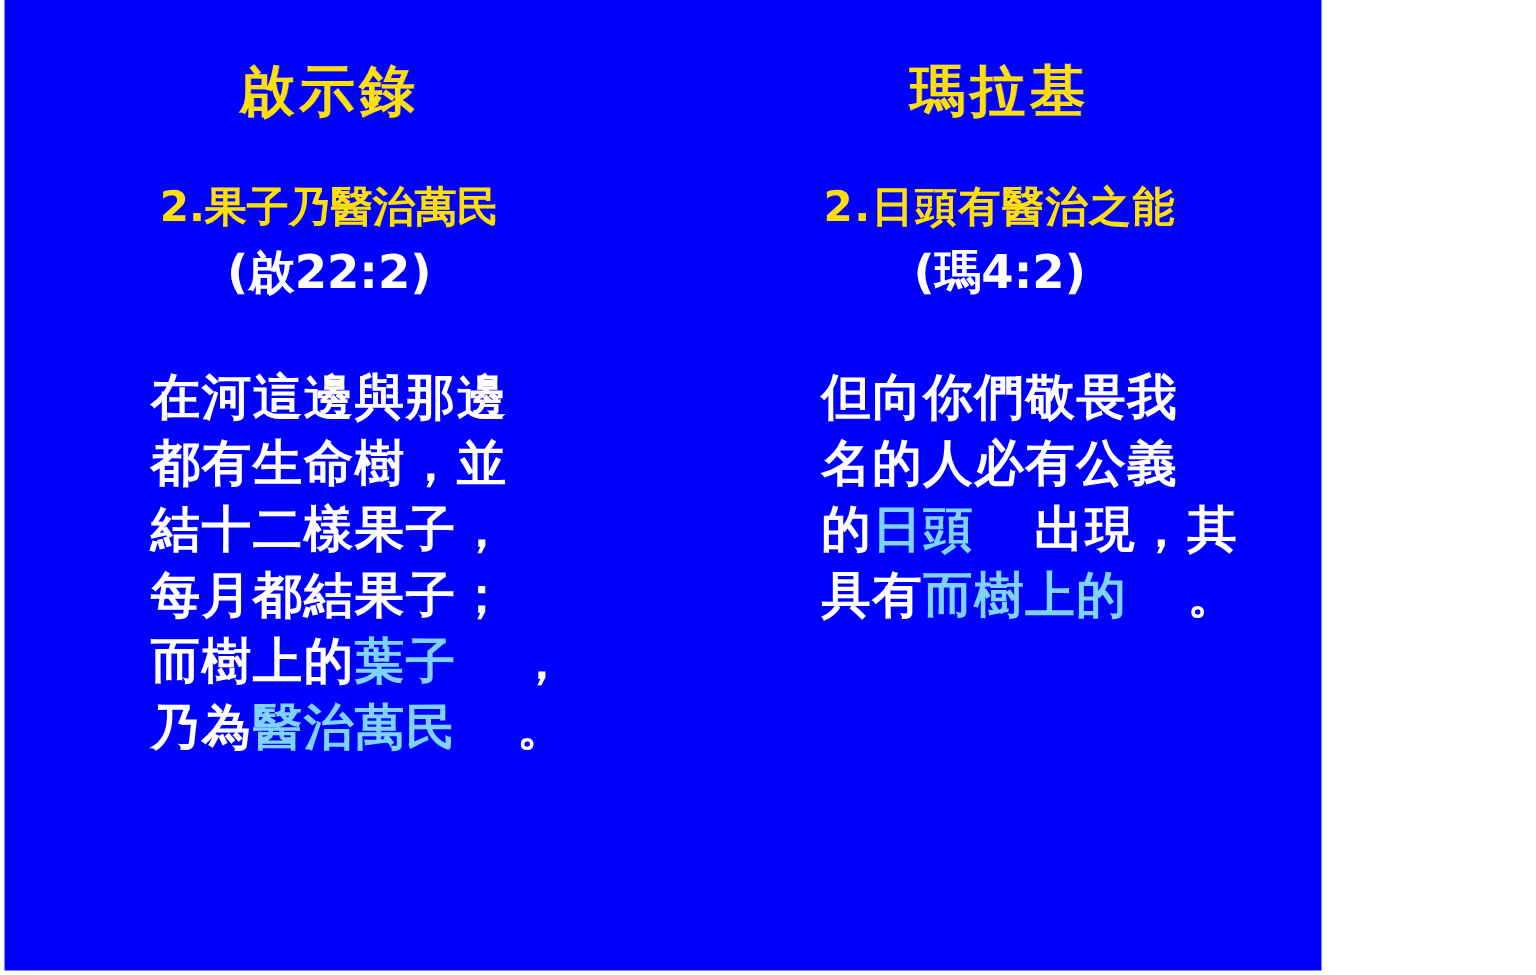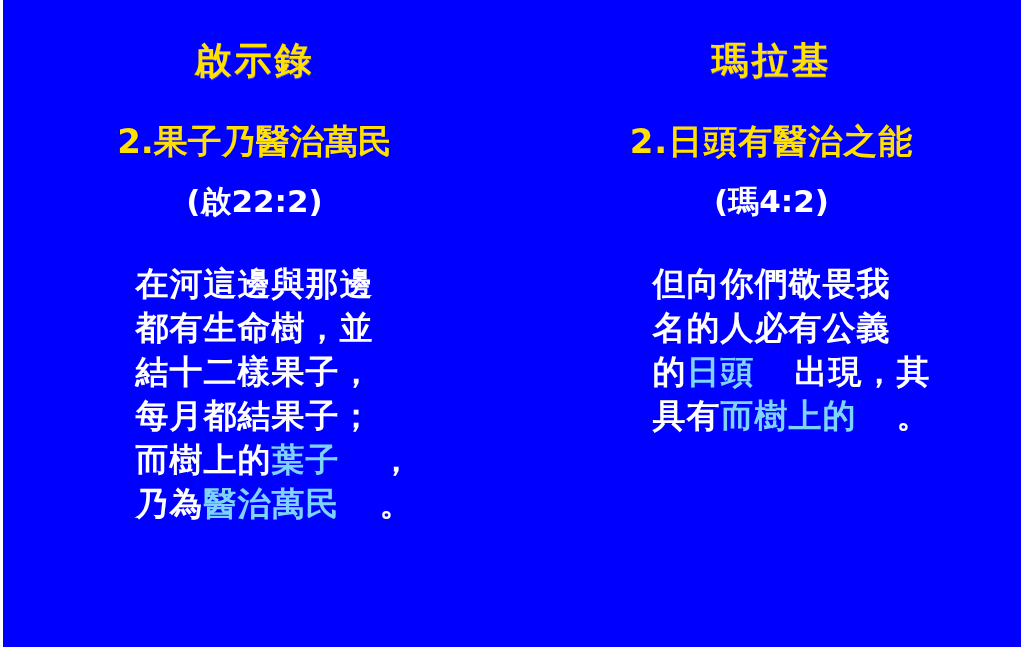--- a/index.html
+++ b/index.html
@@ -14,21 +14,21 @@
   body {
     background: #ffffff;
     font-family: "DejaVu Sans", "Liberation Sans", sans-serif;
   }
 
   
   .slide {
     position: absolute;
     left: 3px;
     top: 0px;
-    width: 1018px;
+    width: 878px;
     height: 647px;
     background: #0000ff;
     overflow: hidden;
   }
 
   .columns {
     position: absolute;
     left: 0;
     top: 0;
     width: 100%;
@@ -57,36 +57,36 @@
     font-weight: bold;
     letter-spacing: 3px;
     line-height: 1.05;
     white-space: nowrap;
     text-shadow: 0.5px 0.5px 0 rgba(255,255,255,0.25);
   }
 
   
   .heading {
     color: #ffe000;
-    font-size: 34px;
+    font-size: 28px;
     font-weight: bold;
     line-height: 1.1;
     margin-top: 42px;
     white-space: nowrap;
     letter-spacing: 0px;
   }
   .col-right .heading { letter-spacing: 1px; }
 
   
   .reference {
     color: #ffffff;
     font-size: 31px;
     font-weight: bold;
     line-height: 1.1;
-    margin-top: 24px;
+    margin-top: 11px;
     white-space: nowrap;
   }
 
   
   .body-block {
     margin-top: 44px;
     display: flex;
     flex-direction: column;
     align-items: flex-start;
   }

